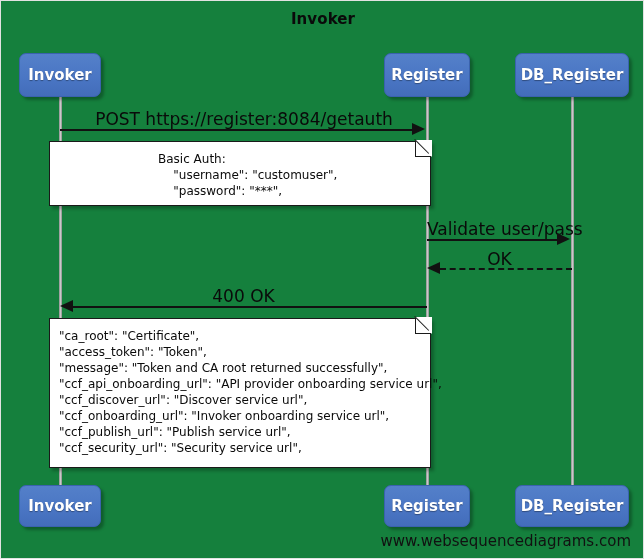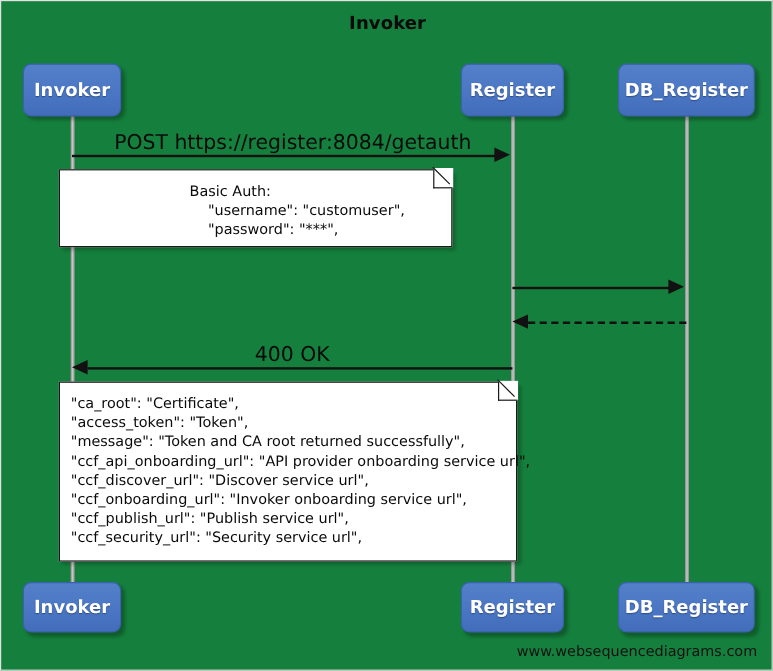--- a/index.html
+++ b/index.html
@@ -142,21 +142,21 @@
   }
   .note-body.centered {
     text-align: left;
   }
 
   
   .footer {
     position: absolute;
     right: 12px;
     bottom: 8px;
-    font-size: 12px;
+    font-size: 15px;
     color: #111111;
     white-space: nowrap;
   }
 </style>
 </head>
 <body>
 
 <div id="diagram">
 
   <div class="title">Invoker</div>
@@ -172,29 +172,31 @@
     <span>Register</span>
   </div>
   <div class="actor" style="left:514px; top:52px; width:114px; height:44px;">
     <span>DB_Register</span>
   </div>
 
   <div class="msg-label" style="left:60px; top:108px; width:366px;">POST https://register:8084/getauth</div>
   <div class="msg-line" style="left:59px; top:128px; width:353px;"></div>
   <div class="arrowhead right" style="left:411px; top:122px;"></div>
 
-  <div class="note" style="left:48px; top:140px; width:328px; height:65px;">
+  <div class="note" style="left:48px; top:140px; width:382px; height:65px;">
     <div class="fold-mask"></div>
     <div class="fold"></div>
     <div class="note-body centered" style="left:108px; top:9px;"><span>Basic Auth:</span><br><span>    "username": "customuser",</span><br><span>    "password": "***",</span></div>
   </div>
 
+  <div class="msg-label" style="left:426px; top:218px; width:145px;">Validate user/pass</div>
   <div class="msg-line" style="left:426px; top:238px; width:131px;"></div>
   <div class="arrowhead right" style="left:556px; top:232px;"></div>
 
+  <div class="msg-label" style="left:426px; top:248px; width:145px;">OK</div>
   <div class="msg-line dashed" style="left:439px; top:267px; width:132px;"></div>
   <div class="arrowhead left" style="left:426px; top:261px;"></div>
 
   <div class="msg-label" style="left:59px; top:285px; width:367px;">400 OK</div>
   <div class="msg-line" style="left:72px; top:305px; width:354px;"></div>
   <div class="arrowhead left" style="left:59px; top:299px;"></div>
 
   <div class="note" style="left:48px; top:317px; width:382px; height:150px;">
     <div class="fold-mask"></div>
     <div class="fold"></div>

